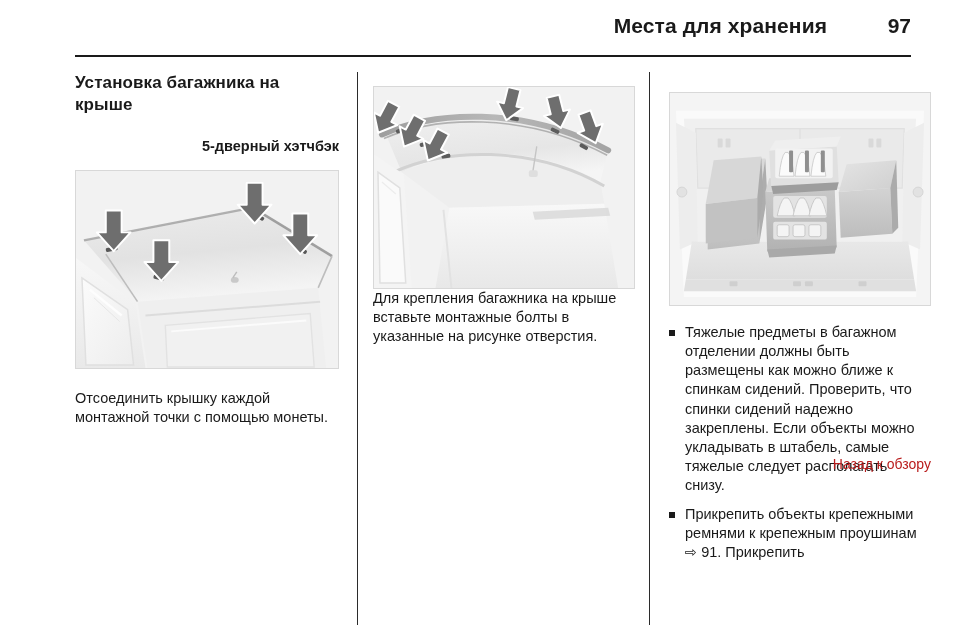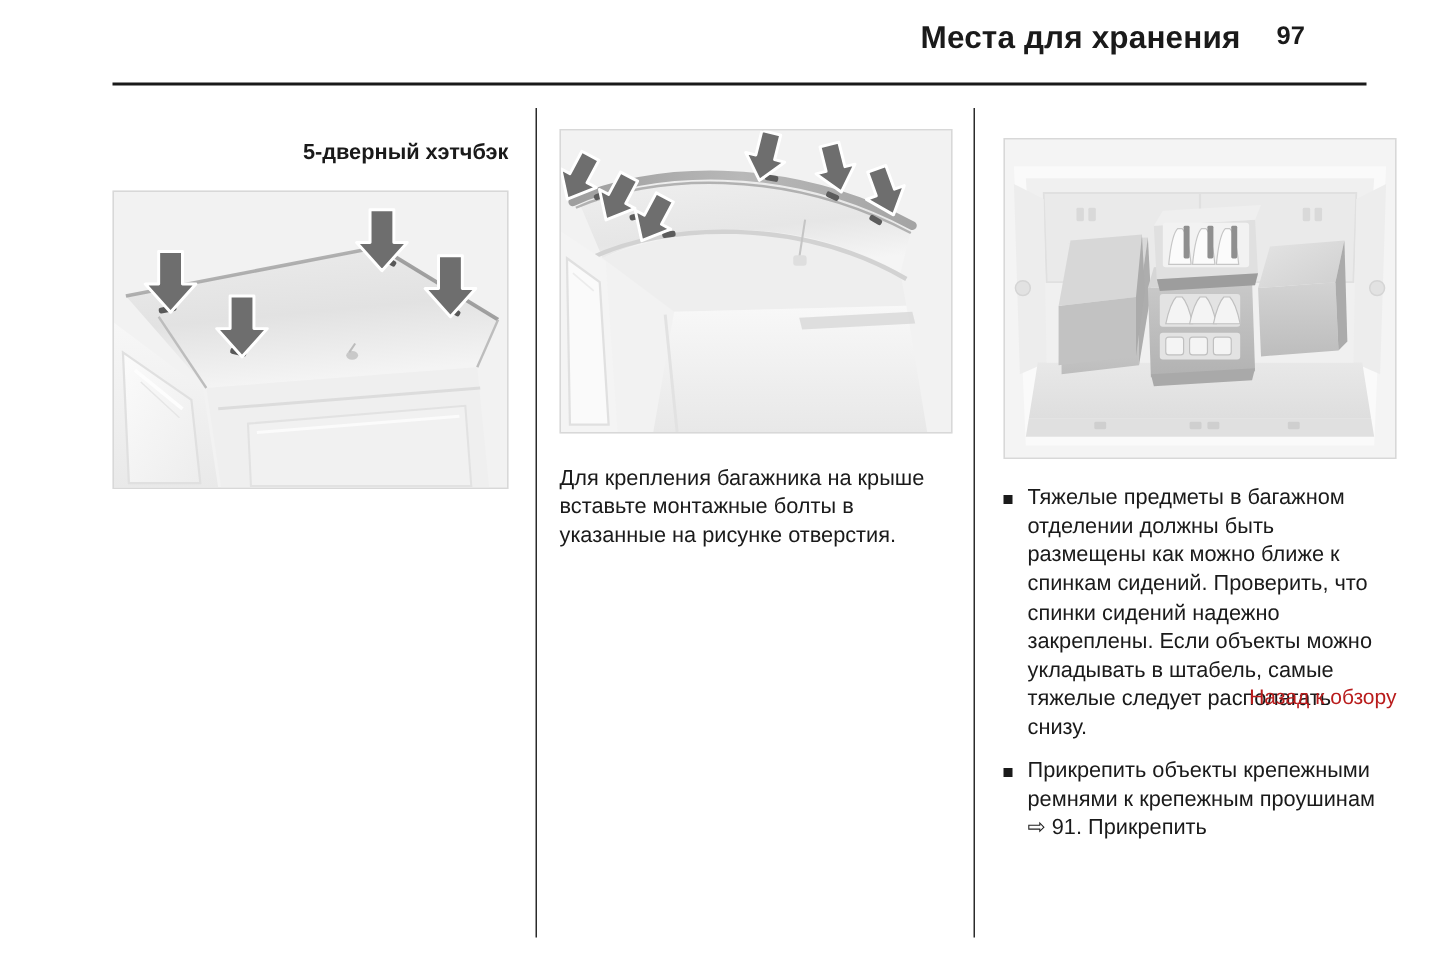--- a/index.html
+++ b/index.html
@@ -33,24 +33,25 @@
     justify-content: flex-end;
   }
   .header-title {
     font-size: 21px;
     font-weight: bold;
     letter-spacing: 0.1px;
     color: #1a1a1a;
     white-space: nowrap;
   }
   .header-pageno {
-    font-size: 17px;
+    font-size: 21px;
     font-weight: bold;
     color: #1a1a1a;
     width: 60px;
+    text-align: right;
     margin-left: 24px;
   }
   .header-rule {
     position: absolute;
     left: 59px; top: 55px;
     width: 836px;
     height: 2px;
     background: #1a1a1a;
   }
 
@@ -151,20 +152,21 @@
     <span class="header-title">Места для хранения</span>
     <span class="header-pageno">97</span>
   </div>
   <div class="header-rule"></div>
 
   <div class="col-rule r1"></div>
   <div class="col-rule r2"></div>
 
   <div class="col col-left">
 
+    <h2 class="section-title" style="width:235px;">Установка багажника на крыше</h2>
 
     <h3 class="sub-title" style="margin-top:21px;">5-дверный хэтчбэк</h3>
 
     <div class="figure" style="margin-top:15px;width:264px;height:199px;">
       <svg viewBox="0 0 264 199" preserveAspectRatio="none" aria-hidden="true">
         <defs>
           <linearGradient id="roofA" x1="0" y1="0" x2="0.25" y2="1">
             <stop offset="0%" stop-color="#ececec"></stop>
             <stop offset="55%" stop-color="#e2e2e2"></stop>
             <stop offset="100%" stop-color="#f4f4f4"></stop>
@@ -208,20 +210,21 @@
 
         <g fill="#6e6e6e" stroke="#ffffff" stroke-width="2" stroke-linejoin="round">
           <path d="M30 40 h16 v22 h9 l-17 19 l-17 -19 h9 z"></path>
           <path d="M78 70 h16 v22 h9 l-17 19 l-17 -19 h9 z"></path>
           <path d="M172 12 h16 v22 h9 l-17 19 l-17 -19 h9 z"></path>
           <path d="M218 43 h16 v22 h9 l-17 19 l-17 -19 h9 z"></path>
         </g>
       </svg>
     </div>
 
+    <p class="body-text" style="margin-top:20px;width:260px;">Отсоединить крышку каждой монтажной точки с помощью монеты.</p>
   </div>
 
   <div class="col col-mid">
 
 
     <div class="figure" style="margin-top:14px;width:262px;height:203px;">
       <svg viewBox="0 0 262 203" preserveAspectRatio="none" aria-hidden="true">
         <defs>
           <linearGradient id="roofB" x1="0.1" y1="0" x2="0.5" y2="1">
             <stop offset="0%" stop-color="#efefef"></stop>
@@ -285,21 +288,21 @@
           <g transform="translate(174,11) rotate(-14)">
             <path d="M0 0 h13 v17 h7 l-13.5 16 l-13.5 -16 h7 z"></path>
           </g>
           <g transform="translate(206,28) rotate(-20)">
             <path d="M0 0 h13 v17 h7 l-13.5 16 l-13.5 -16 h7 z"></path>
           </g>
         </g>
       </svg>
     </div>
 
-    <p class="body-text" style="margin-top:21px;width:262px;">Для крепления багажника на крыше вставьте монтажные болты в указанные на рисунке отверстия.</p>
+    <p class="body-text" style="width:262px;">Для крепления багажника на крыше вставьте монтажные болты в указанные на рисунке отверстия.</p>
   </div>
 
   <div class="col col-right">
 
 
     <div class="figure" style="margin-top:20px;width:262px;height:214px;">
       <svg viewBox="0 0 262 214" preserveAspectRatio="none" aria-hidden="true">
         <defs>
           <linearGradient id="boxG" x1="0" y1="0" x2="0" y2="1">
             <stop offset="0%" stop-color="#d3d3d3"></stop>

